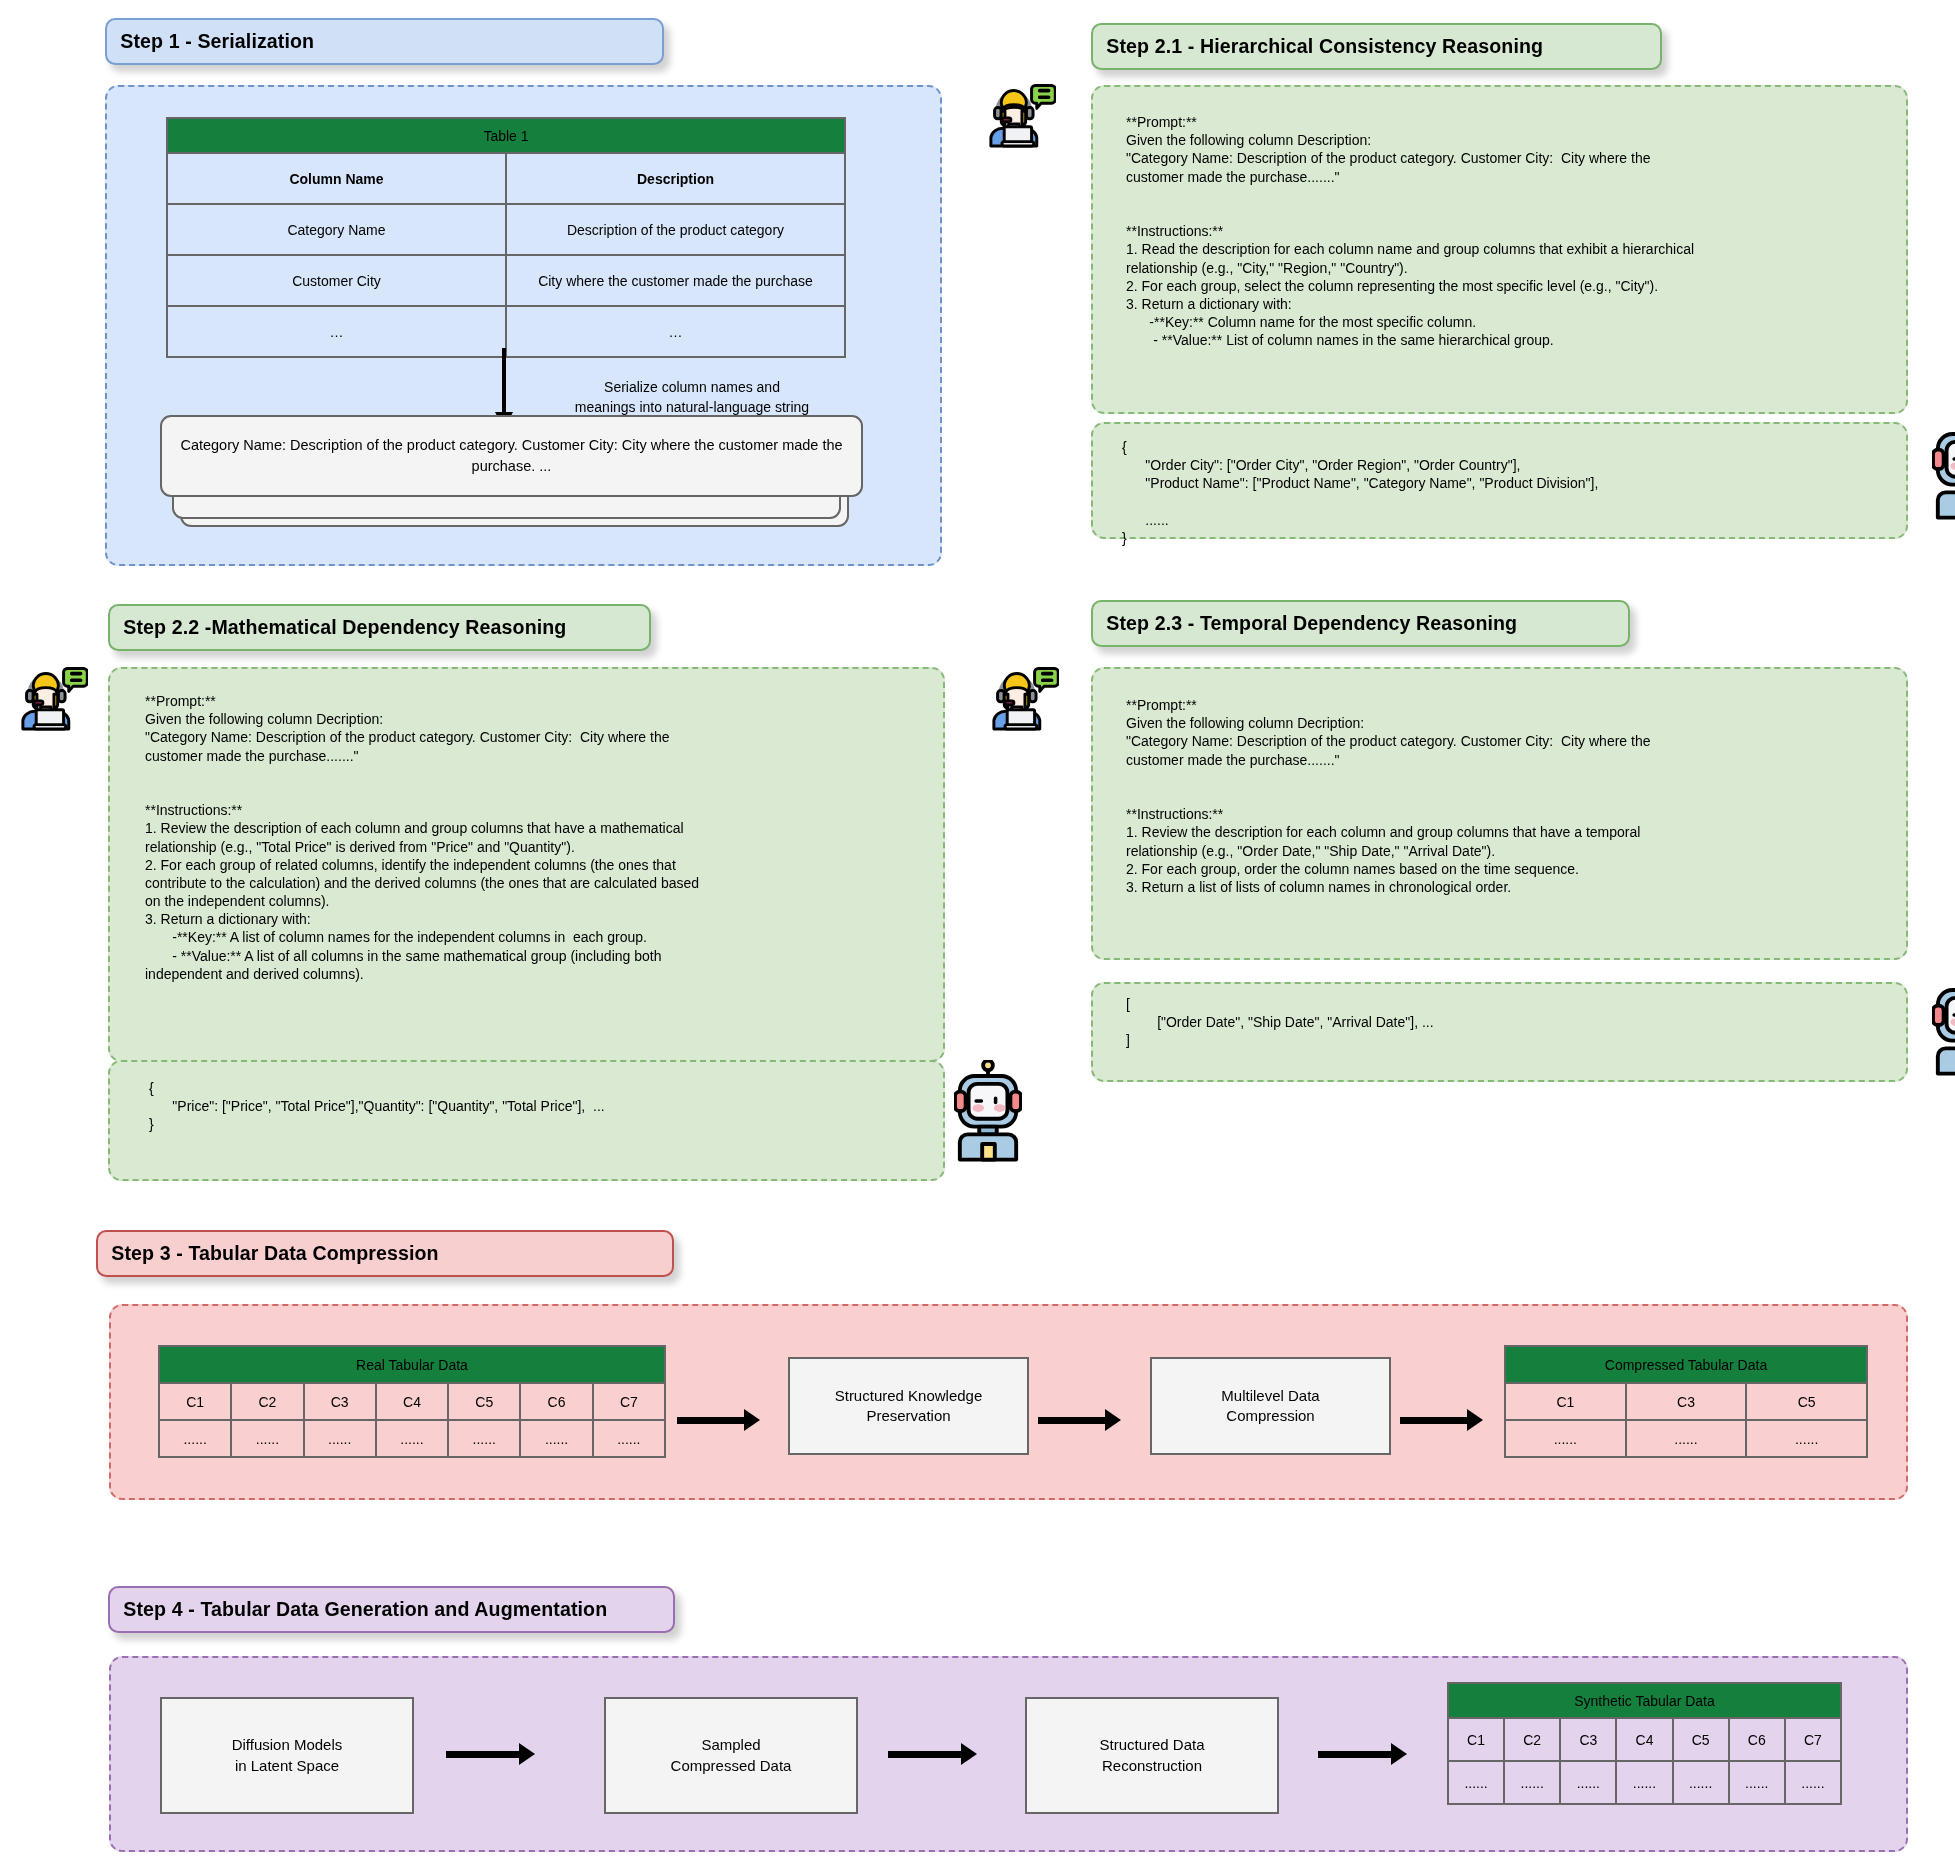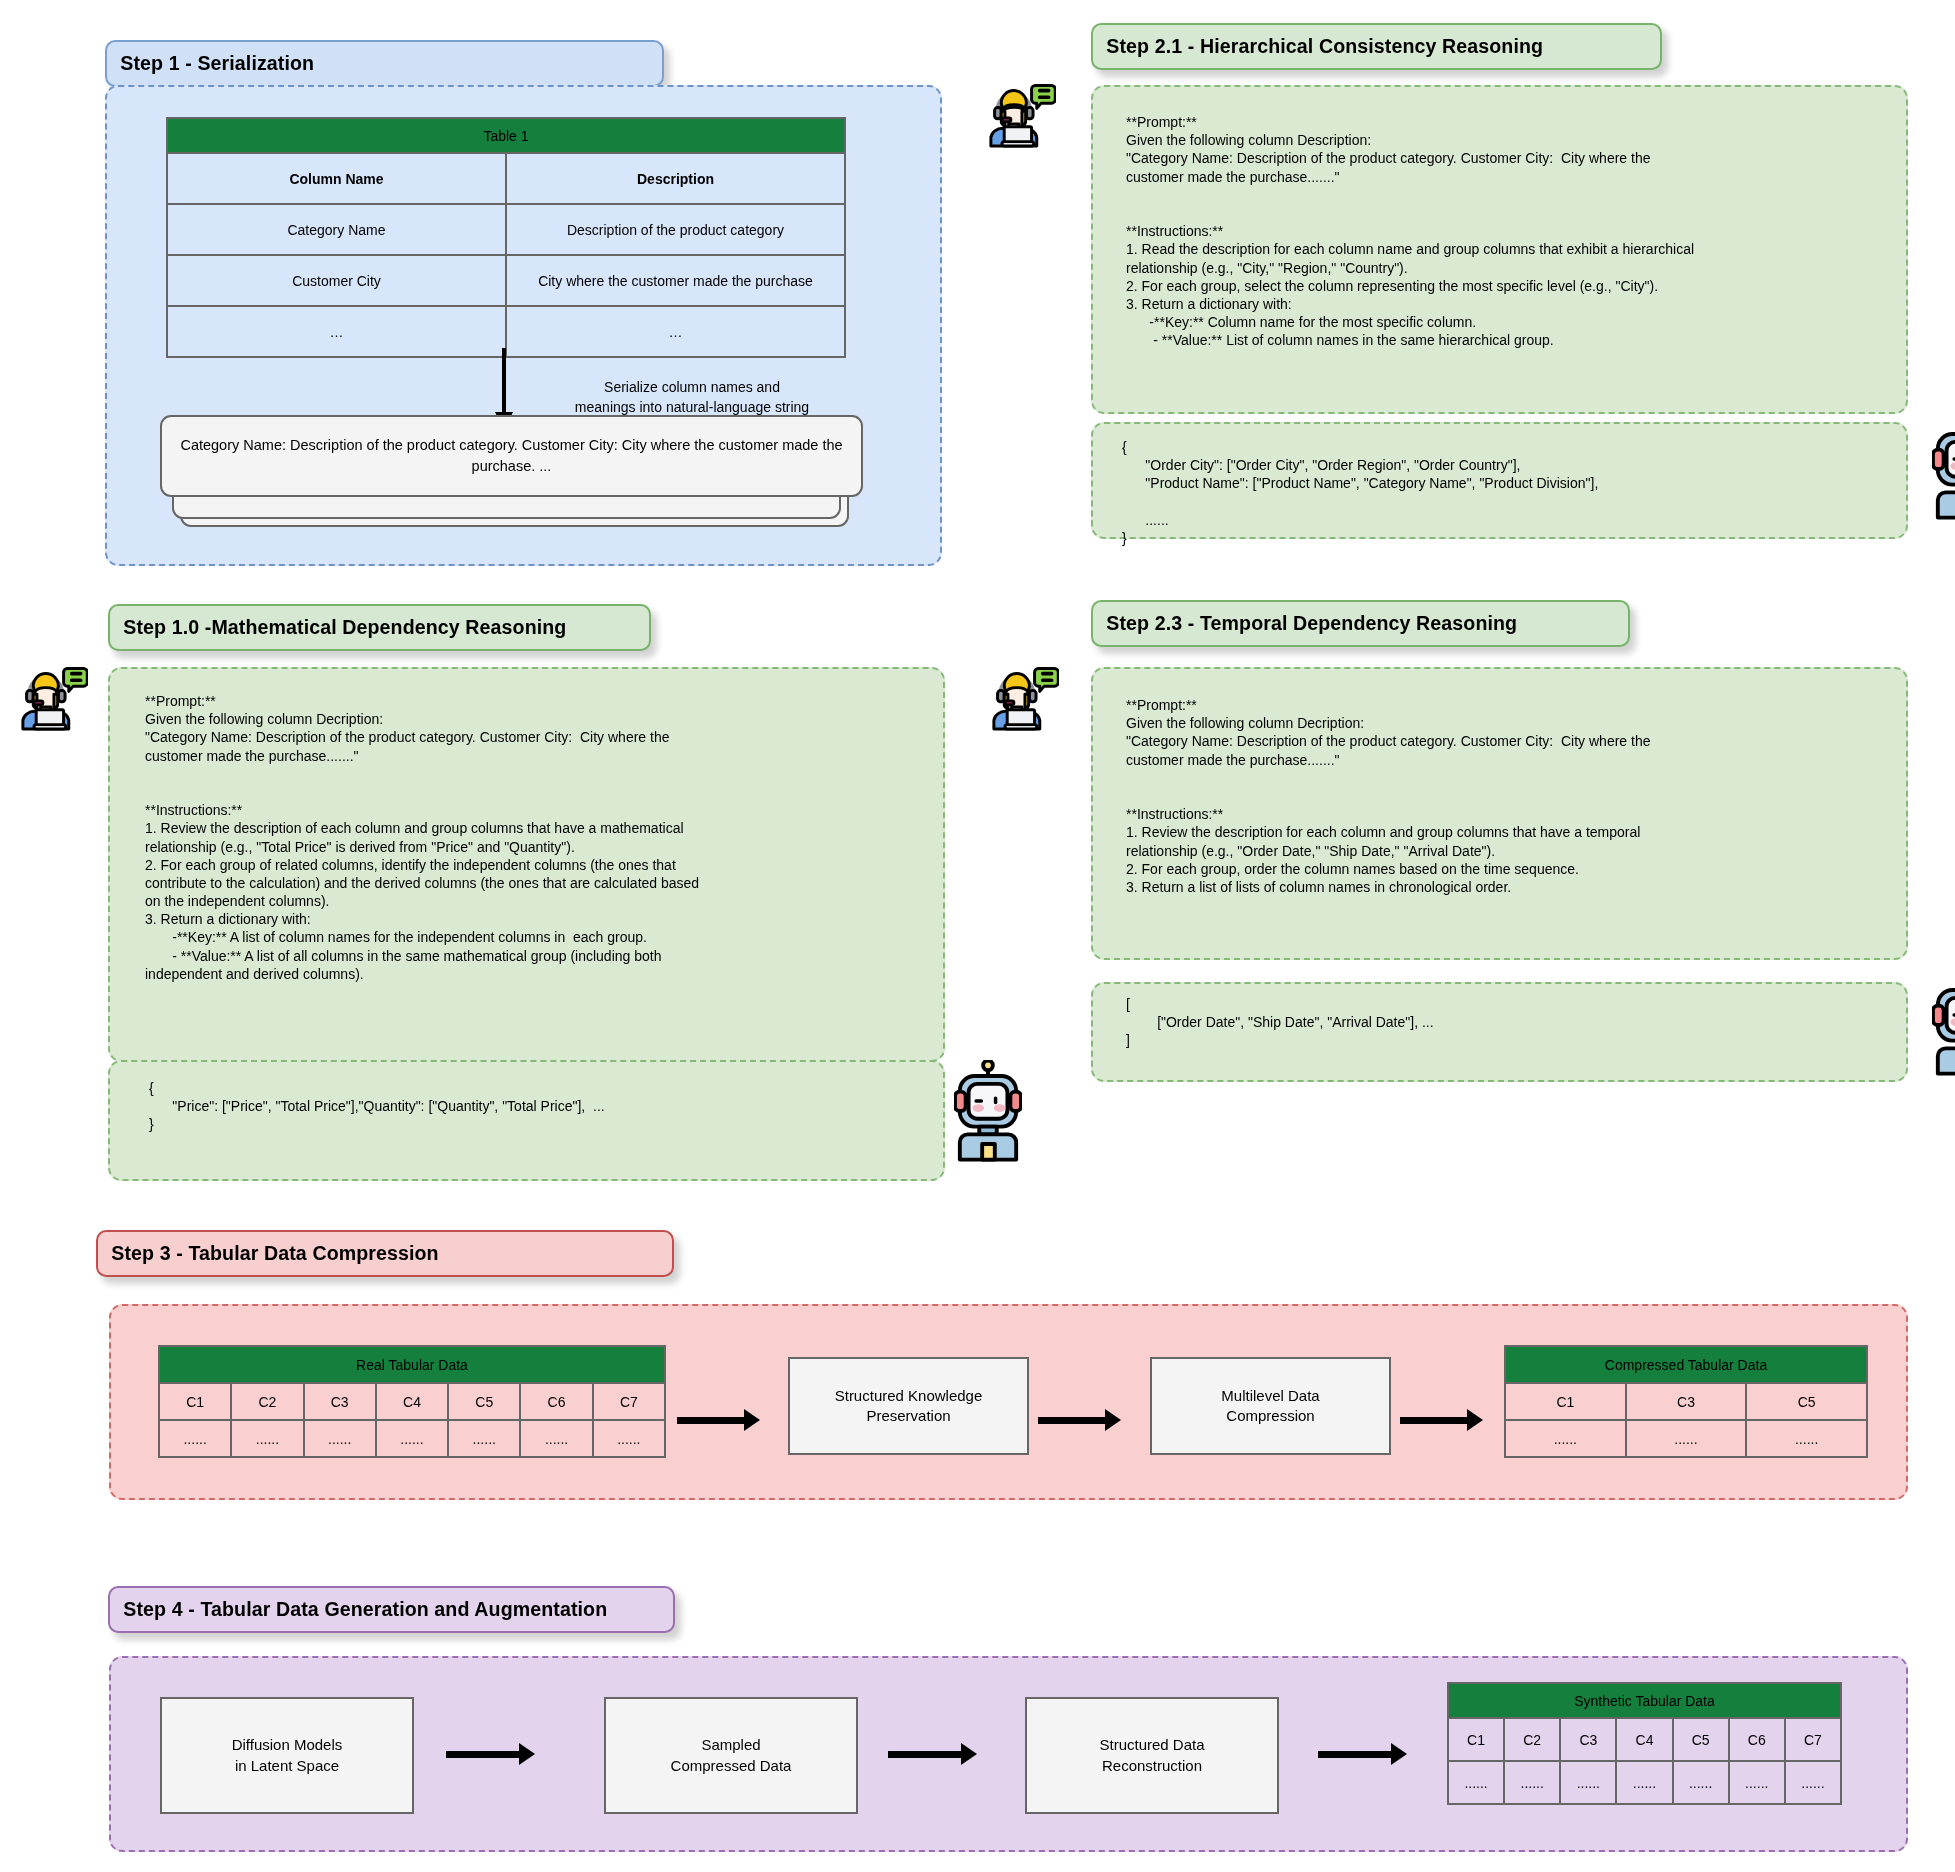--- a/index.html
+++ b/index.html
@@ -58,21 +58,21 @@
 
   
   .avatar{position:absolute;}
   .robot{position:absolute;}
 </style>
 </head>
 <body>
 
 <div id="page">
 
-  <div class="pill blue" style="left:105px;top:40px;width:528px;height:43px;">
+  <div class="pill blue" style="left:105px;top:18px;width:528px;height:43px;">
     <span>Step 1 - Serialization</span>
   </div>
 
   <div class="panel blue" style="left:105px;top:85px;width:833px;height:477px;"></div>
 
   <table class="gtable" style="left:166px;top:117px;width:680px;">
     <tbody>
         <tr class="hdrrow">
           <td colspan="2" style="height:33px;">Table 1</td>
         </tr>
@@ -176,21 +176,21 @@
       <g fill="#000">
           <rect x="21" y="40" width="9" height="3.6" rx="1.8"></rect>
           <rect x="41" y="37" width="3.6" height="8" rx="1.8"></rect>
         </g>
       <ellipse cx="25" cy="49" rx="6" ry="4" fill="#f0b9c3"></ellipse>
       <ellipse cx="47" cy="49" rx="6" ry="4" fill="#f0b9c3"></ellipse>
     </svg>
   </div>
 
   <div class="pill green" style="left:108px;top:604px;width:512px;height:43px;">
-    <span>Step 1.0 -Mathematical Dependency Reasoning</span>
+    <span>Step 2.2 -Mathematical Dependency Reasoning</span>
   </div>
 
   <div class="panel green" style="left:108px;top:667px;width:833px;height:391px;"></div>
   <div class="prompt" style="left:145px;top:692px;width:802px;">**Prompt:**
 Given the following column Decription:
 "Category Name: Description of the product category. Customer City:  City where the
 customer made the purchase......."
 
 
 **Instructions:**

